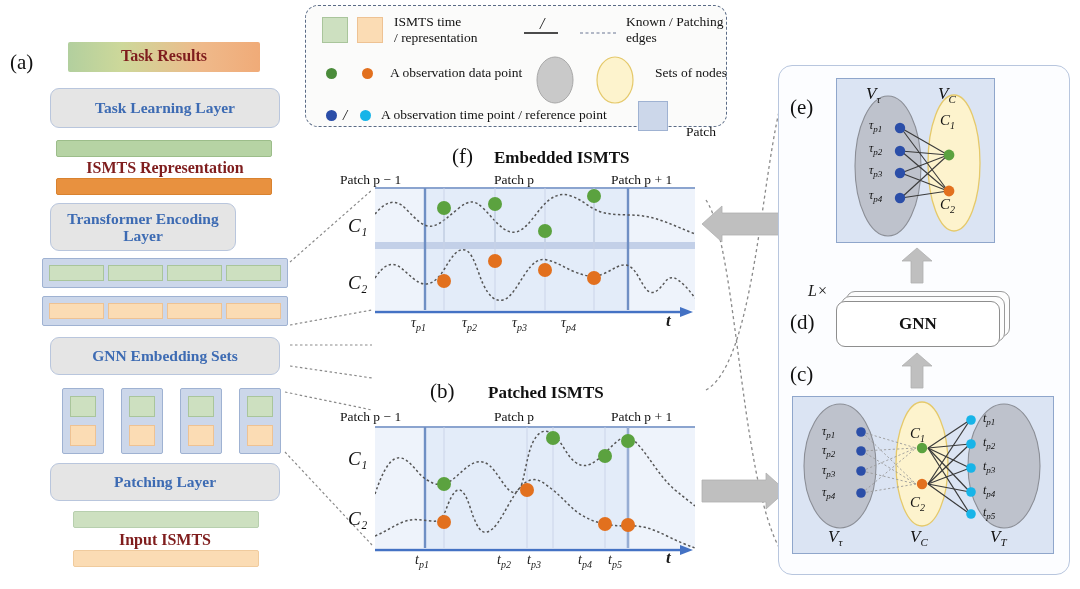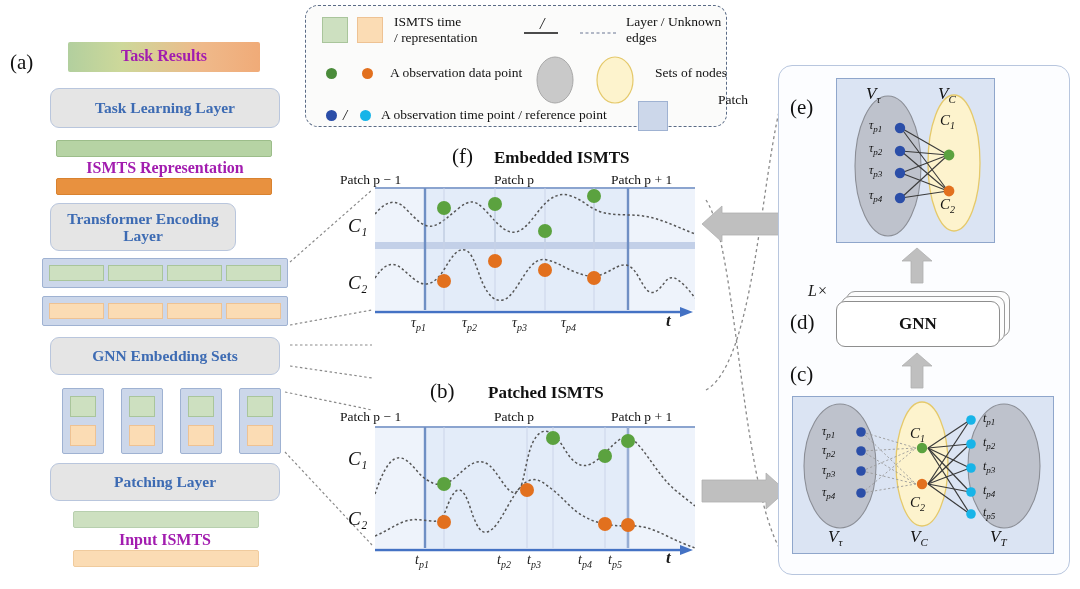--- a/index.html
+++ b/index.html
@@ -16,21 +16,21 @@
     border:1.3px solid #b9c6dd;background:#e5e5e5;
     color:#3d6bb3;font-weight:bold;font-size:15.5px;line-height:1.12;
     font-family:"Liberation Serif",serif;
   }
   .a-bar{position:absolute;box-sizing:border-box;border-radius:2px;}
   .bar-green{background:#b6d3a4;border:1px solid #9cbd8a;}
   .bar-orange{background:#e8913f;border:1px solid #d9822f;}
   .bar-grad{background:linear-gradient(90deg,#b2cf9e 0%,#cdd89a 28%,#efb98a 70%,#f0ab78 100%);}
   .bar-lgreen{background:#cde0c0;border:1px solid #b7cfae;}
   .bar-lorange{background:#fbdcb4;border:1px solid #f0cb9d;}
-  .a-cap{position:absolute;font-weight:bold;font-size:16px;color:#a21caf;
+  .a-cap{position:absolute;font-weight:bold;font-size:16px;color:#7f1d1d;
          text-align:center;font-family:"Liberation Serif",serif;}
 
   .tokrow{position:absolute;box-sizing:border-box;background:#ccd7ea;
           border:1.2px solid #9fb2d2;display:flex;align-items:center;
           justify-content:space-between;padding:3px 4px;border-radius:2px;}
   .tokrow .cell{box-sizing:border-box;flex:1;margin:0 2px;height:calc(100% - 6px);}
   .cell.g{background:#cde0c0;border:1px solid #a9c59b;}
   .cell.o{background:#fbdcb4;border:1px solid #eec293;}
 
   .patchbox{position:absolute;box-sizing:border-box;background:#ccd7ea;
@@ -151,41 +151,41 @@
   <div>ISMTS time</div>
   <div>/ representation</div>
 </div>
 
 <svg class="abs" style="left:522px;top:24px;width:96px;height:16px;">
   <line x1="2" y1="9" x2="36" y2="9" stroke="#111" stroke-width="1.7"></line>
   <line x1="58" y1="9" x2="94" y2="9" stroke="#9aa3b5" stroke-width="1.4" stroke-dasharray="3,2.5"></line>
 </svg>
 <div class="lg-txt it" style="left:540px;top:14px;font-size:16px;">/</div>
 <div class="lg-txt" style="left:626px;top:14px;">
-  <div>Layer / Unknown</div>
+  <div>Known / Patching</div>
   <div>edges</div>
 </div>
 
 <div class="dot" style="left:326px;top:68px;width:11px;height:11px;background:#4a8b3a;"></div>
 <div class="dot" style="left:362px;top:68px;width:11px;height:11px;background:#e2701e;"></div>
 <div class="lg-txt" style="left:390px;top:65px;">A observation data point</div>
 
 <svg class="abs" style="left:532px;top:56px;width:120px;height:48px;">
   <ellipse cx="23" cy="24" rx="18" ry="23" fill="#c9c9c9" stroke="#a8a8a8" stroke-width="1"></ellipse>
   <ellipse cx="83" cy="24" rx="18" ry="23" fill="#fdf3cd" stroke="#e5c96a" stroke-width="1.2"></ellipse>
 </svg>
 <div class="lg-txt" style="left:655px;top:65px;">Sets of nodes</div>
 
 <div class="dot" style="left:326px;top:110px;width:11px;height:11px;background:#2b4ea8;"></div>
 <div class="lg-txt it" style="left:343px;top:106px;font-size:15px;">/</div>
 <div class="dot" style="left:360px;top:110px;width:11px;height:11px;background:#17b4e8;"></div>
 <div class="lg-txt" style="left:381px;top:107px;">A observation time point / reference point</div>
 
 <div class="lg-sw" style="left:638px;top:101px;width:30px;height:30px;background:#ccd7ea;border:1.3px solid #9fb2d2;"></div>
-<div class="lg-txt" style="left:686px;top:92px;margin-left:32px;">Patch</div>
+<div class="lg-txt" style="left:686px;top:124px;">Patch</div>
 
 <div class="panel-label abs" style="left:452px;top:144px;">(f)</div>
 <div class="chart-title" style="left:494px;top:148px;">Embedded ISMTS</div>
 
 <div class="patch-lab" style="left:340px;top:172px;">Patch p − 1</div>
 <div class="patch-lab" style="left:494px;top:172px;">Patch p</div>
 <div class="patch-lab" style="left:611px;top:172px;">Patch p + 1</div>
 
 <div class="clab" style="left:348px;top:215px;">C₁</div>
 <div class="clab" style="left:348px;top:272px;">C₂</div>

